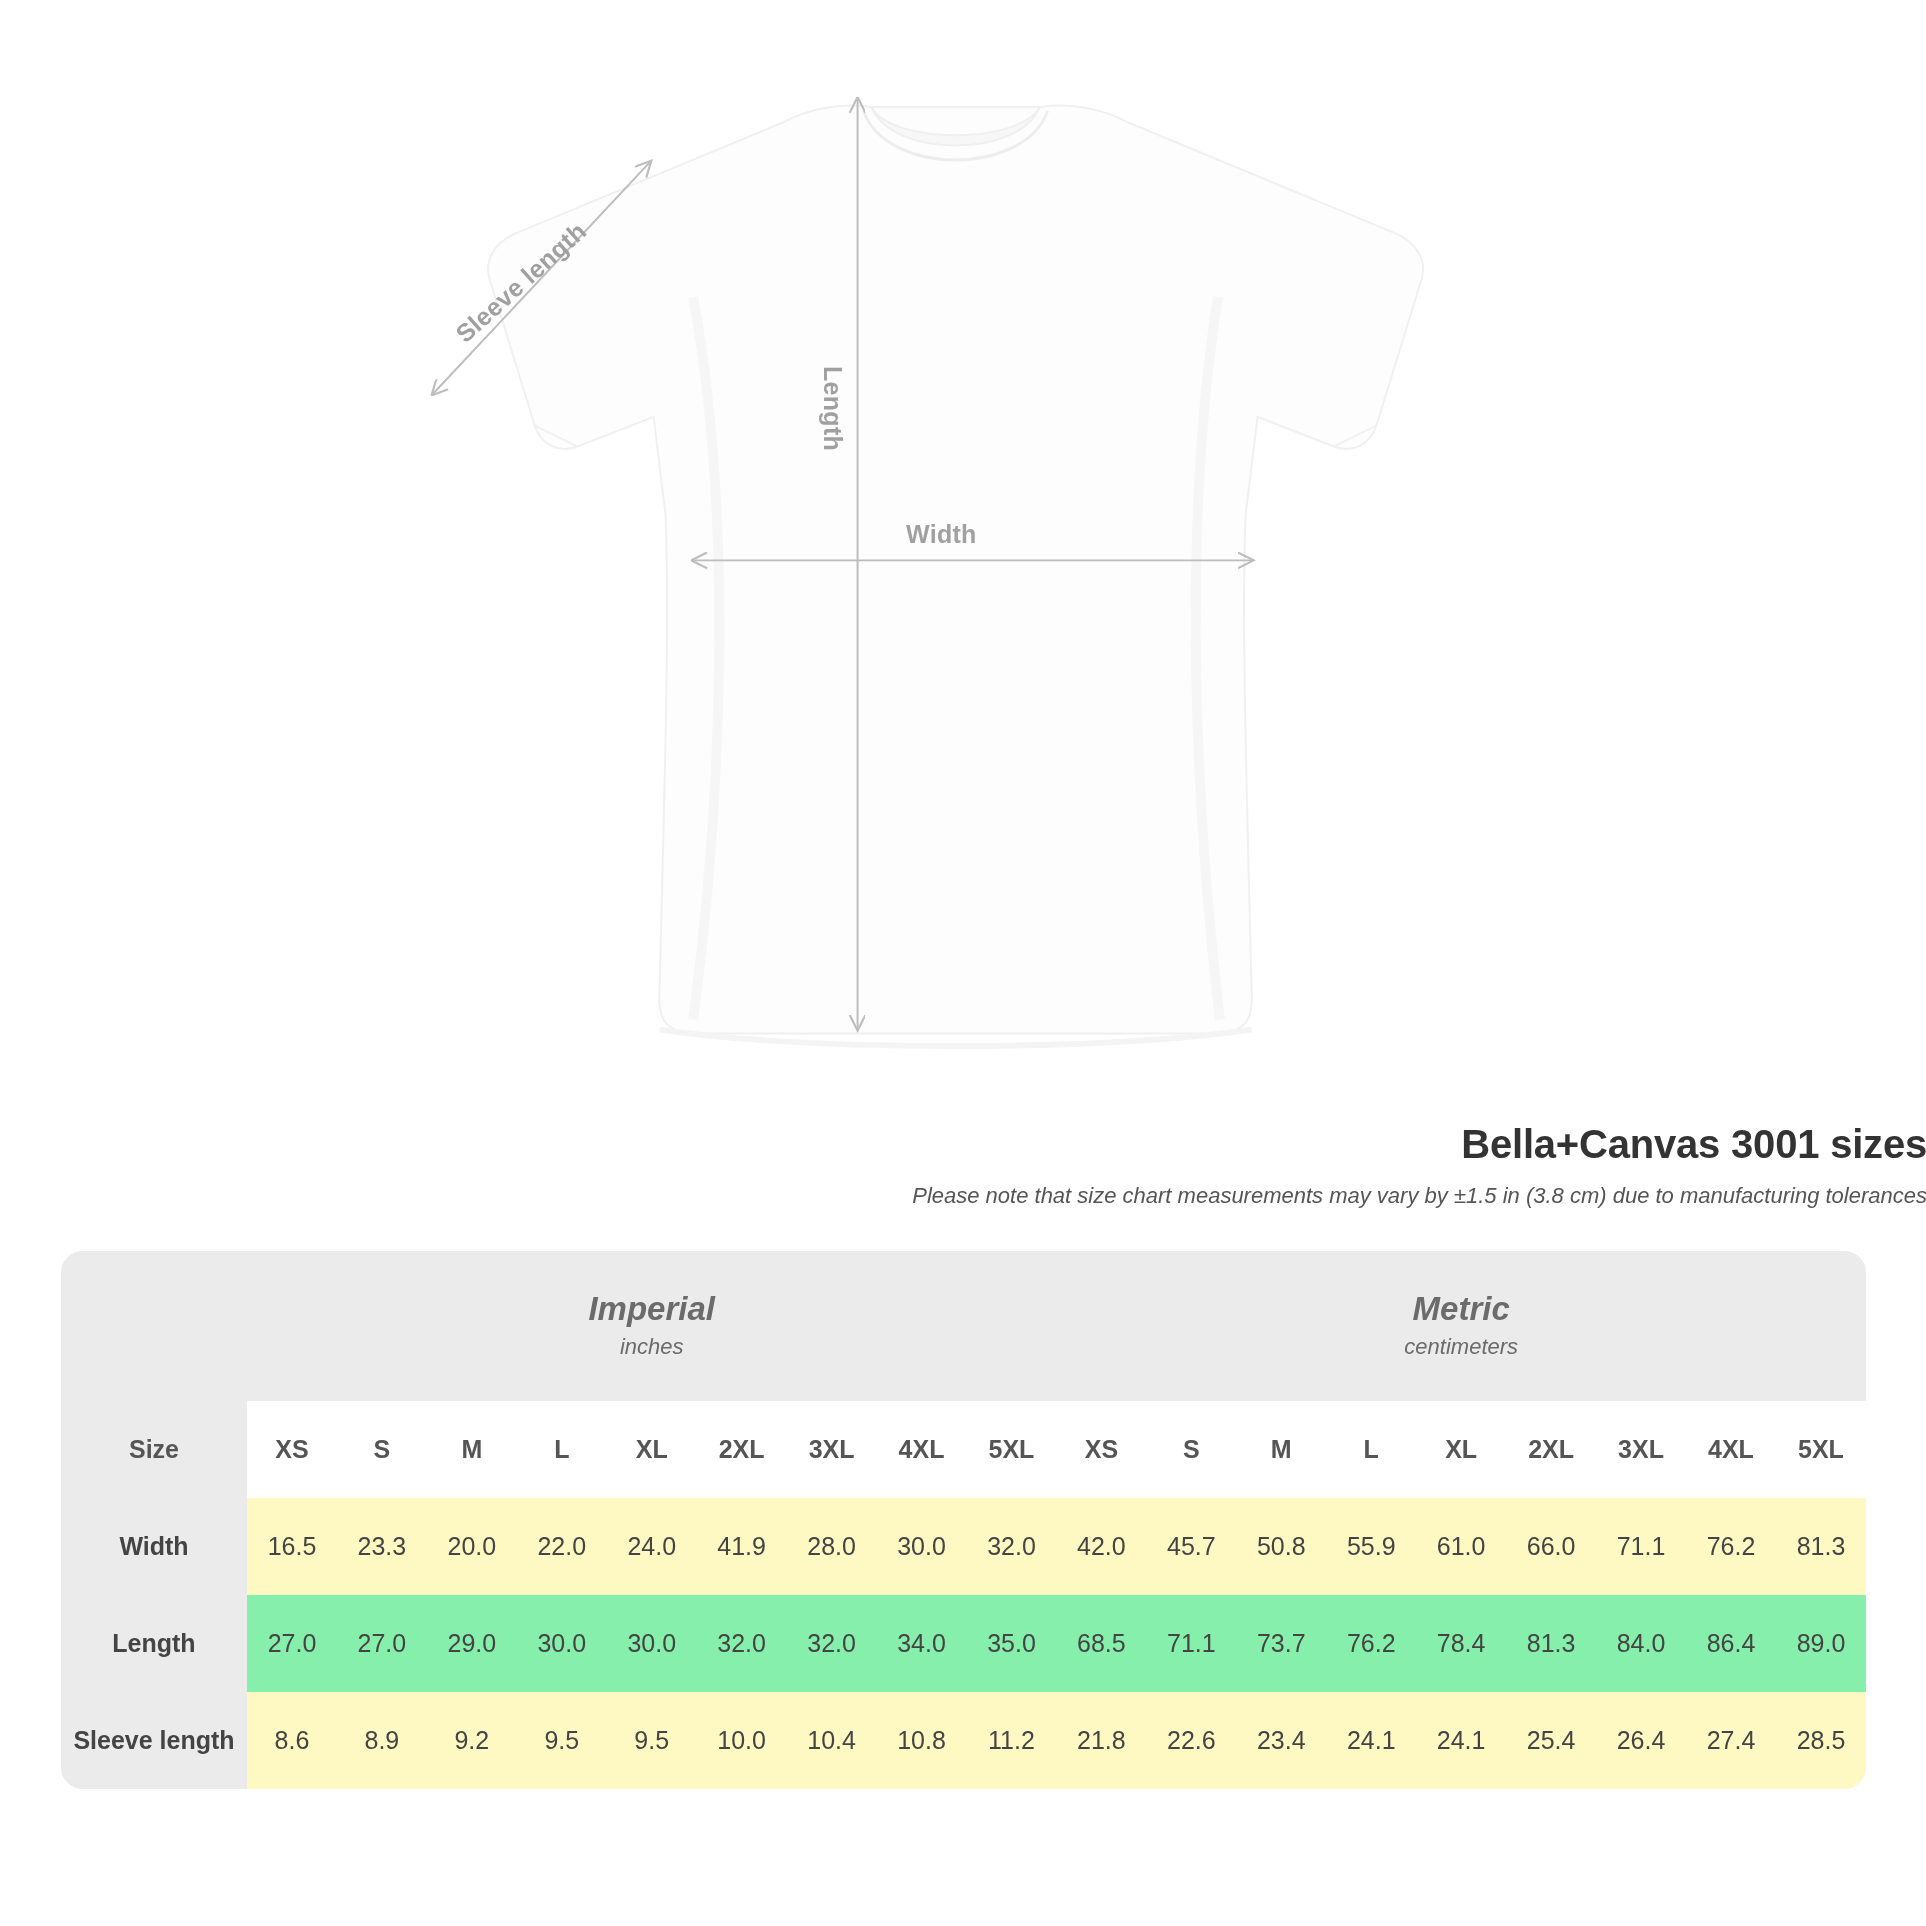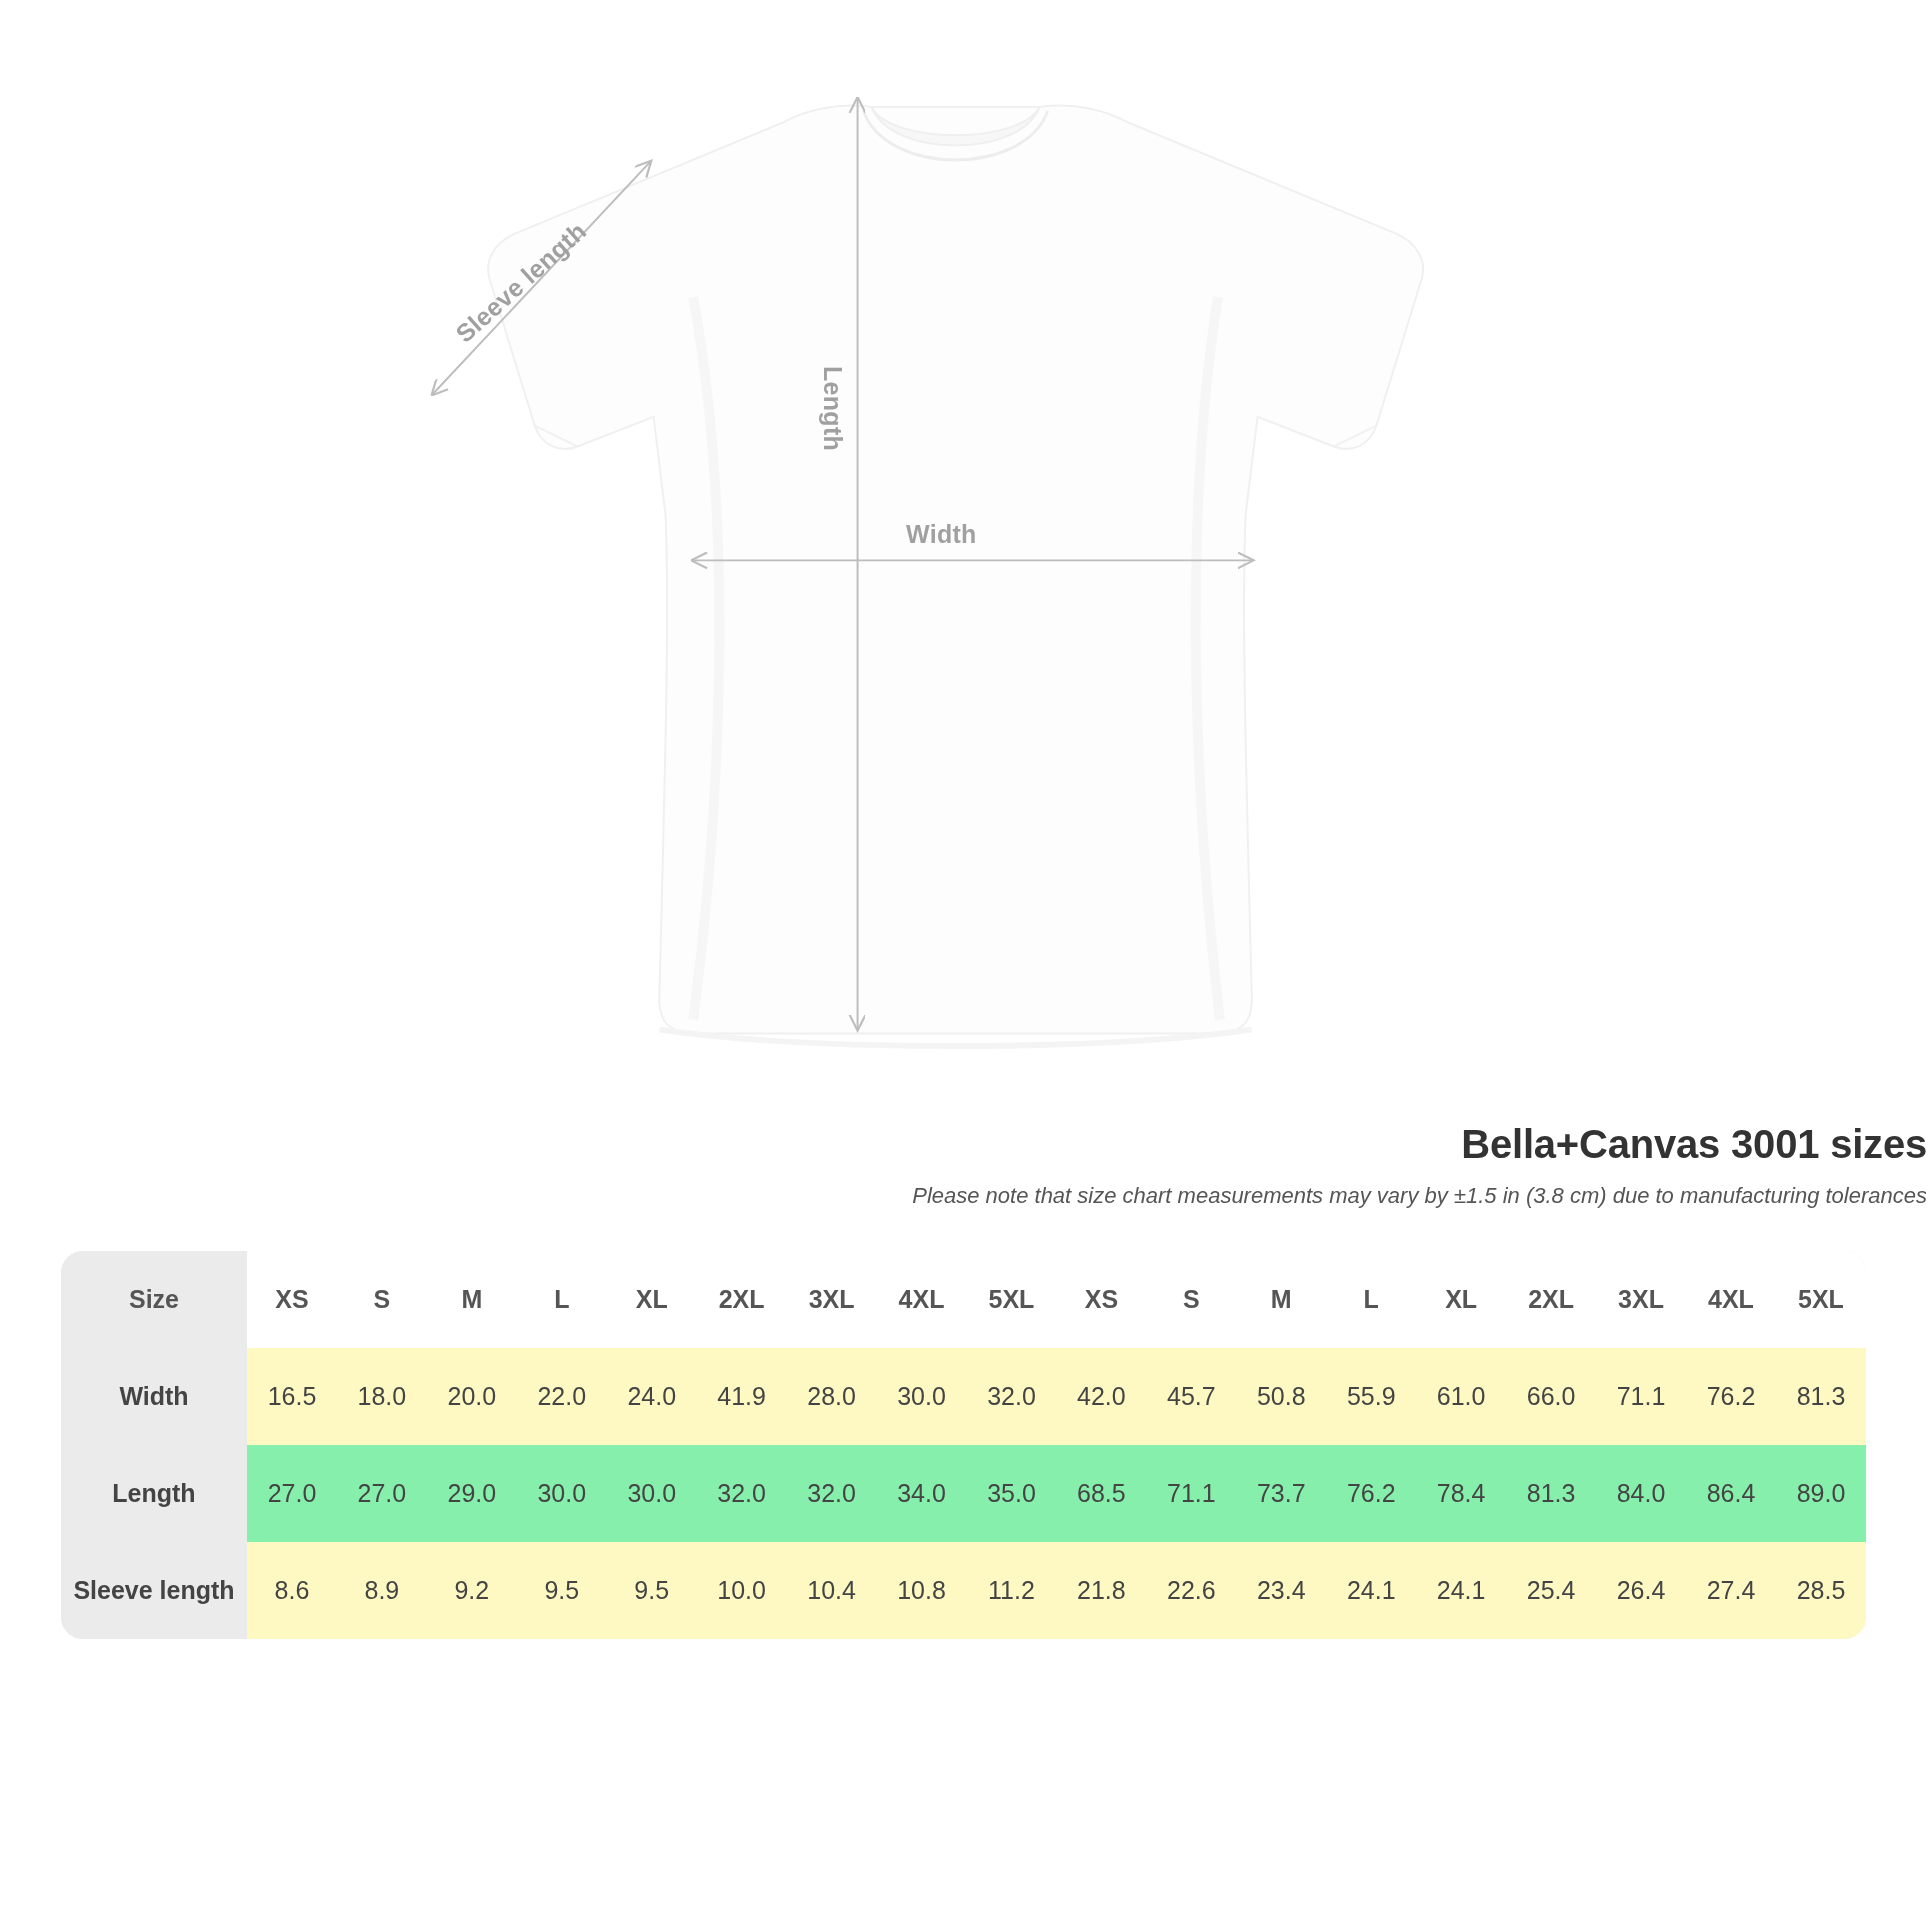--- a/index.html
+++ b/index.html
@@ -210,20 +210,31 @@
     <p id="chart-note">Please note that size chart measurements may vary by ±1.5 in (3.8 cm) due to manufacturing tolerances</p>
   </div>
 
   <div id="table-wrap">
     <table>
       <colgroup>
         <col class="label-col">
         <col span="18">
       </colgroup>
       <tbody>
+        <tr>
+          <td class="unit-head"></td>
+          <td class="unit-head" colspan="9">
+            <div class="unit-name">Imperial</div>
+            <div class="unit-sub">inches</div>
+          </td>
+          <td class="unit-head" colspan="9">
+            <div class="unit-name">Metric</div>
+            <div class="unit-sub">centimeters</div>
+          </td>
+        </tr>
 
         <tr class="head-row">
           <td class="rowlabel">Size</td>
           <td>XS</td>
           <td>S</td>
           <td>M</td>
           <td>L</td>
           <td>XL</td>
           <td>2XL</td>
           <td>3XL</td>
@@ -236,21 +247,21 @@
           <td>XL</td>
           <td>2XL</td>
           <td>3XL</td>
           <td>4XL</td>
           <td>5XL</td>
         </tr>
 
         <tr class="data-row alt">
           <td class="rowlabel">Width</td>
           <td>16.5</td>
-          <td>18.0</td>
+          <td>23.3</td>
           <td>20.0</td>
           <td>22.0</td>
           <td>24.0</td>
           <td>41.9</td>
           <td>28.0</td>
           <td>30.0</td>
           <td>32.0</td>
           <td>42.0</td>
           <td>45.7</td>
           <td>50.8</td>

